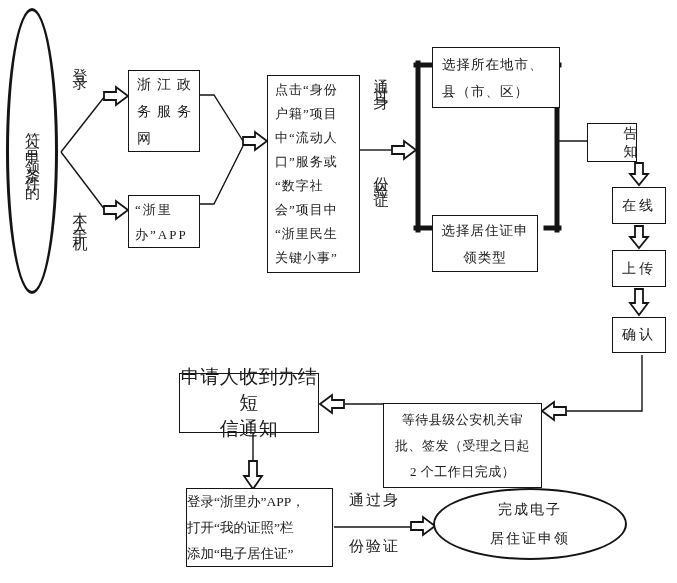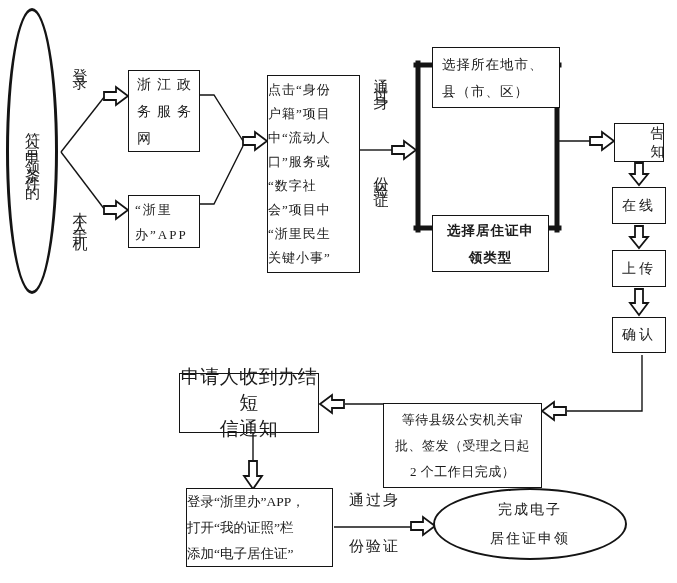--- a/index.html
+++ b/index.html
@@ -72,38 +72,38 @@
 
   <div class="flabel vtext" style="left:70px;top:56px;font-size:15px;letter-spacing:8px;">登录</div>
   <div class="flabel vtext" style="left:70px;top:200px;font-size:15px;letter-spacing:8px;">本人手机</div>
 
   <div class="node leftpad multi" style="left:128px;top:70px;width:72px;height:82px;font-size:14px;line-height:27px;letter-spacing:6px;padding-left:8px;">浙江政
 务服务
 网</div>
   <div class="node leftpad multi" style="left:128px;top:189px;width:72px;height:53px;font-size:13px;line-height:25px;letter-spacing:2px;padding-left:6px;margin-top:6px;">“浙里
 办”APP</div>
 
-  <div class="node leftpad multi" style="left:267px;top:75px;width:93px;height:198px;font-size:13px;line-height:24px;letter-spacing:1px;">点击“身份
+  <div class="node leftpad multi" style="left:267px;top:75px;width:93px;height:198px;font-size:13px;line-height:24px;letter-spacing:1px;padding-left:7px;">点击“身份
 户籍”项目
 中“流动人
 口”服务或
 “数字社
 会”项目中
 “浙里民生
 关键小事”</div>
 
   <div class="flabel vtext" style="left:371px;top:67px;font-size:15px;letter-spacing:8px;">通过身</div>
   <div class="flabel vtext" style="left:371px;top:165px;font-size:15px;letter-spacing:8px;">份验证</div>
 
   <div class="node leftpad multi" style="left:432px;top:47px;width:128px;height:61px;font-size:13.5px;line-height:27px;letter-spacing:1px;padding-left:9px;">选择所在地市、
 县（市、区）</div>
-  <div class="node center multi" style="left:432px;top:215px;width:117px;height:57px;font-size:13.5px;line-height:27px;letter-spacing:1px;font-weight:bold;">选择居住证申
+  <div class="node center multi" style="left:432px;top:215px;width:106px;height:57px;font-size:13.5px;line-height:27px;letter-spacing:1px;">选择居住证申
 领类型</div>
 
-  <div class="node center" style="left:614px;top:123px;width:50px;height:39px;font-size:14px;letter-spacing:3px;padding-left:40px;">告知</div>
+  <div class="node center" style="left:587px;top:123px;width:50px;height:39px;font-size:14px;letter-spacing:3px;padding-left:40px;">告知</div>
   <div class="node center" style="left:612px;top:187px;width:54px;height:37px;font-size:14px;letter-spacing:3px;">在线</div>
   <div class="node center" style="left:612px;top:317px;width:54px;height:36px;font-size:14px;letter-spacing:3px;">确认</div>
   <div class="node center" style="left:612px;top:250px;width:54px;height:37px;font-size:14px;letter-spacing:3px;">上传</div>
 
   <div class="node center multi" style="left:383px;top:363px;width:159px;height:85px;font-size:13px;line-height:26px;letter-spacing:0.5px;margin-top:40px;">等待县级公安机关审
 批、签发（受理之日起
 2 个工作日完成）</div>
 
   <div class="node center multi" style="left:179px;top:373px;width:140px;height:60px;font-size:19px;line-height:26px;letter-spacing:0.5px;">申请人收到办结短
 信通知</div>

